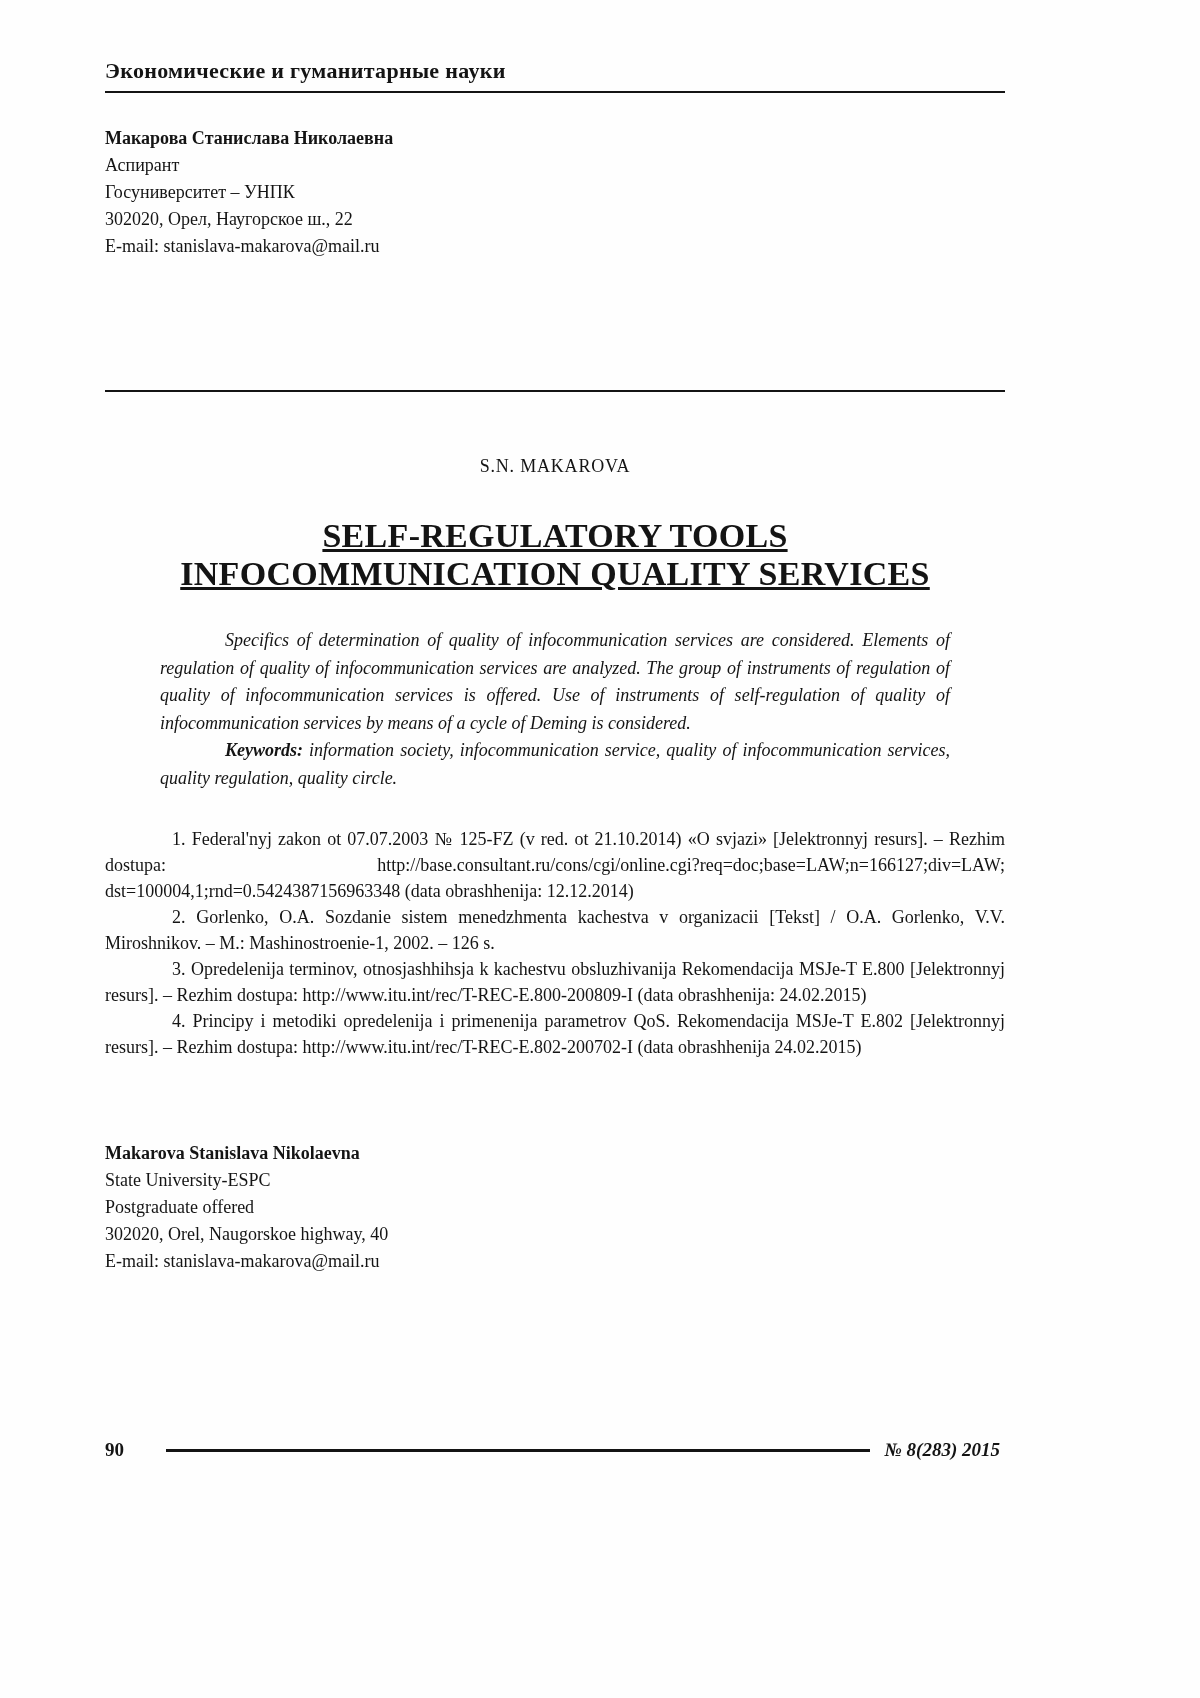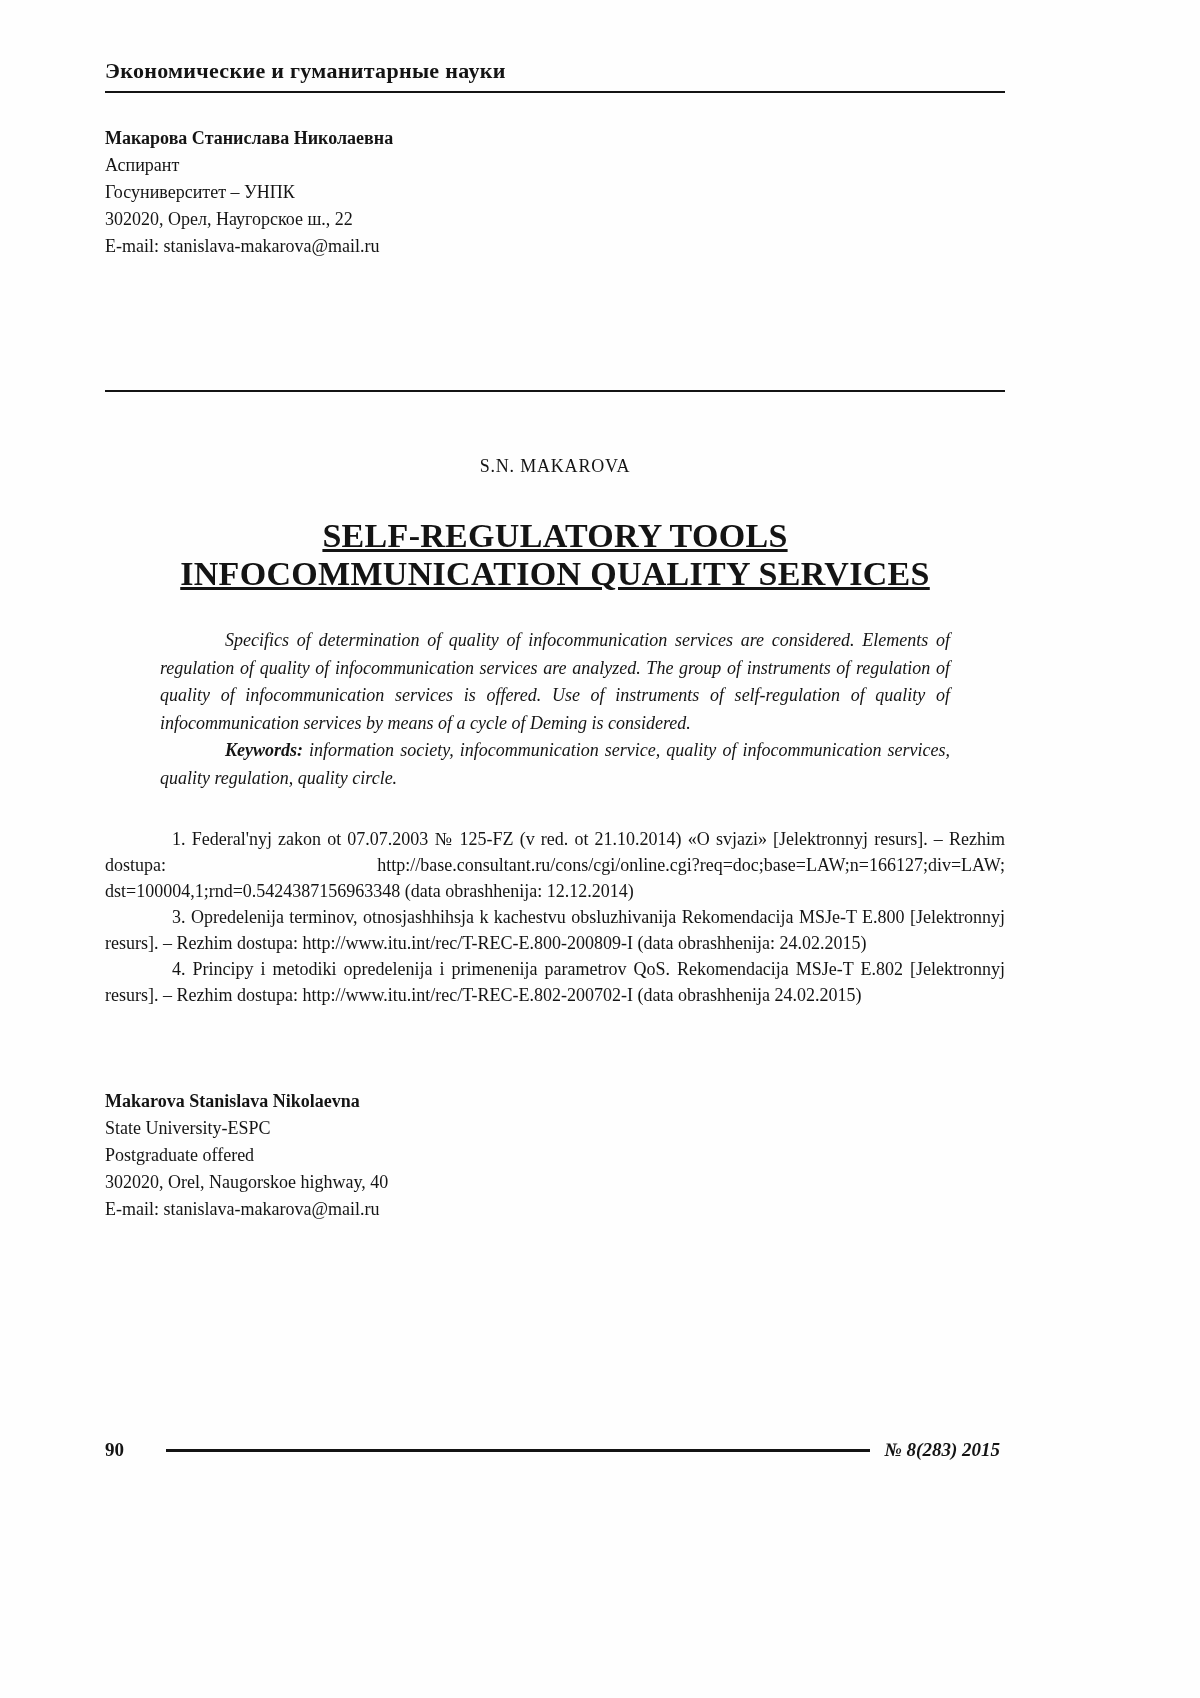--- a/index.html
+++ b/index.html
@@ -94,20 +94,21 @@
     <h1 class="article-title">SELF-REGULATORY TOOLS INFOCOMMUNICATION QUALITY SERVICES</h1>
 
     <section class="abstract">
       <p>Specifics of determination of quality of infocommunication services are considered. Elements of regulation of quality of infocommunication services are analyzed. The group of instruments of regulation of quality of infocommunication services is offered. Use of instruments of self-regulation of quality of infocommunication services by means of a cycle of Deming is considered.</p>
       <p><span class="kw-label">Keywords:</span> <span>information society, infocommunication service, quality of infocommunication services, quality regulation, quality circle.</span></p>
     </section>
 
 
     <section class="bib-list">
       <p>1. Federal'nyj zakon ot 07.07.2003 № 125-FZ (v red. ot 21.10.2014) «O svjazi» [Jelektronnyj resurs]. – Rezhim dostupa: http://base.consultant.ru/cons/cgi/online.cgi?req=doc;base=LAW;n=166127;div=LAW; dst=100004,1;rnd=0.5424387156963348 (data obrashhenija: 12.12.2014)</p>
+      <p>2. Gorlenko, O.A. Sozdanie sistem menedzhmenta kachestva v organizacii [Tekst] / O.A. Gorlenko, V.V. Miroshnikov. – M.: Mashinostroenie-1, 2002. – 126 s.</p>
       <p>3. Opredelenija terminov, otnosjashhihsja k kachestvu obsluzhivanija Rekomendacija MSJe-T E.800 [Jelektronnyj resurs]. – Rezhim dostupa: http://www.itu.int/rec/T-REC-E.800-200809-I (data obrashhenija: 24.02.2015)</p>
       <p>4. Principy i metodiki opredelenija i primenenija parametrov QoS. Rekomendacija MSJe-T E.802 [Jelektronnyj resurs]. – Rezhim dostupa: http://www.itu.int/rec/T-REC-E.802-200702-I (data obrashhenija 24.02.2015)</p>
     </section>
 
     <section class="author-block author-block-en">
       <p class="bold">Makarova Stanislava Nikolaevna</p>
       <p>State University-ESPC</p>
       <p>Postgraduate offered</p>
       <p>302020, Orel, Naugorskoe highway, 40</p>
       <p>E-mail: stanislava-makarova@mail.ru</p>

